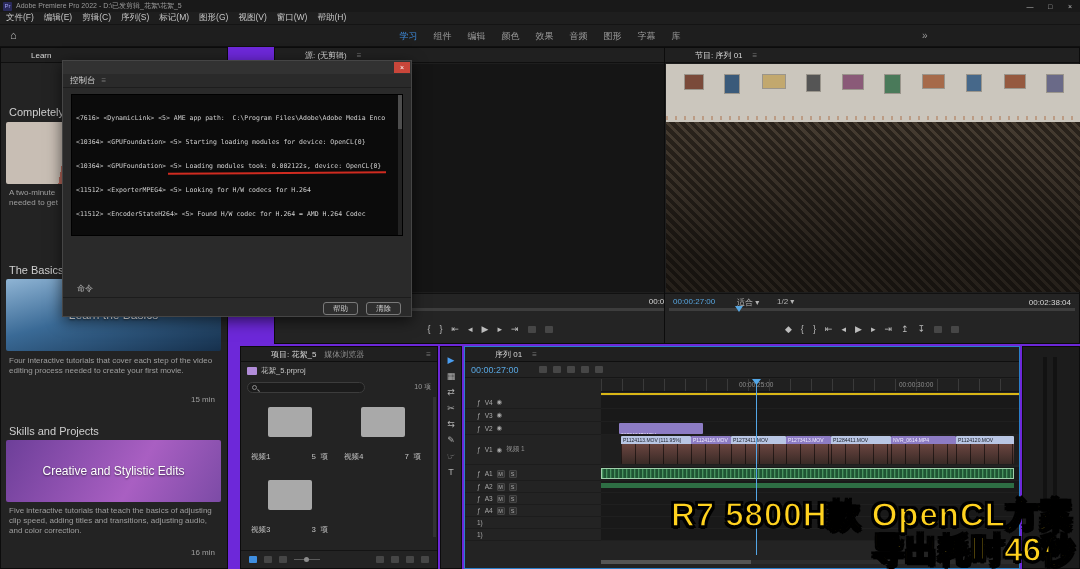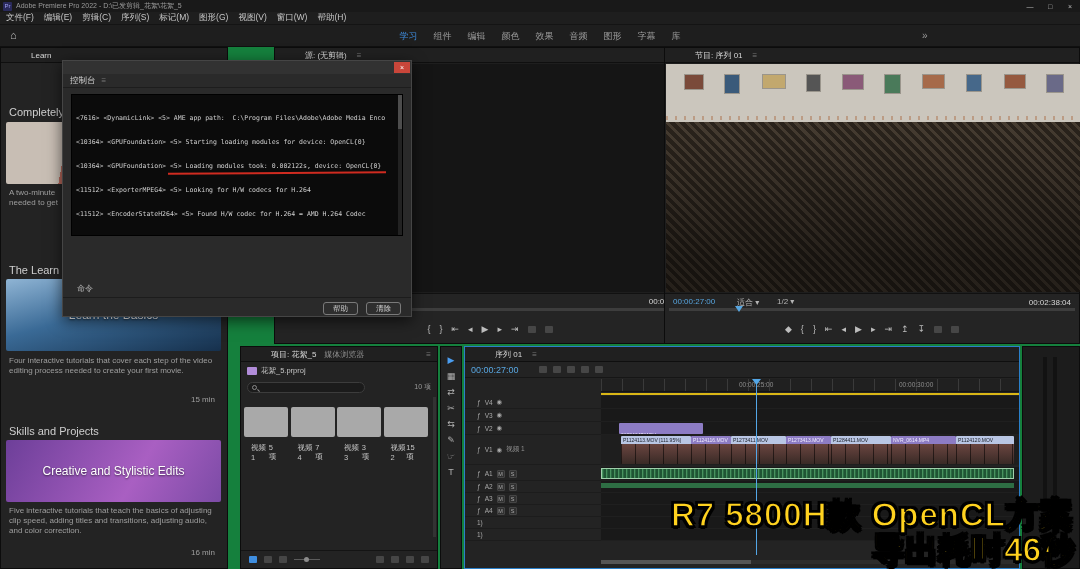--- a/index.html
+++ b/index.html
@@ -1,17 +1,17 @@
 <!DOCTYPE html>
 <html><head>
 <meta charset="utf-8">
 <style>
   * { margin:0; padding:0; box-sizing:border-box; }
   html,body { background:#000; }
-  .app { position:relative; width:1080px; height:569px; background:#15803d; overflow:hidden;
+  .app { position:relative; width:1080px; height:569px; background:#6d28d9; overflow:hidden;
          font-family:"Liberation Sans","DejaVu Sans",sans-serif; color:#c8c8c8; }
   .abs { position:absolute; }
 
   
   .titlebar { left:0; top:0; width:1080px; height:12px; background:#191919; display:flex; align-items:center; font-size:7px; color:#9a9a9a; }
   .pr-badge { width:9px; height:9px; margin:0 4px 0 3px; background:#2a2a5c; color:#9f9ff2; font-size:6px; display:flex; align-items:center; justify-content:center; border-radius:1px; }
   .winbtns { margin-left:auto; display:flex; }
   .winbtn { width:20px; height:12px; display:flex; align-items:center; justify-content:center; font-size:7px; color:#bbb; }
   .menubar { left:0; top:12px; width:1080px; height:13px; background:#1e1e1e; display:flex; align-items:center; gap:10px; padding-left:6px; font-size:8.5px; color:#c6c6c6; border-bottom:1px solid #141414; }
   .wsbar { left:0; top:25px; width:1080px; height:22px; background:#1e1e1e; border-bottom:1px solid #101010; }
@@ -66,21 +66,21 @@
       repeating-linear-gradient(-45deg,rgba(140,115,90,.28) 0 2px,rgba(0,0,0,0) 2px 6px);
     background-color:#2b241d; }
   .faces { position:absolute; left:0; top:52px; width:100%; height:4px;
     background:repeating-linear-gradient(90deg,#b58a6d 0 2px,rgba(0,0,0,0) 2px 9px); opacity:.7; }
 
   
   .proj-row { display:flex; align-items:center; gap:4px; padding:0 6px; font-size:7.5px; color:#c4c4c4; }
   .search { width:118px; height:11px; background:#1b1b1b; border:1px solid #3c3c3c; border-radius:6px; display:flex; align-items:center; gap:3px; padding:0 4px; color:#8a8a8a; font-size:7px; }
   .mag { width:5px; height:5px; border:1px solid #8a8a8a; border-radius:50%; position:relative; }
   .mag::after { content:""; position:absolute; left:4px; top:4px; width:3px; height:1px; background:#8a8a8a; transform:rotate(45deg); }
-  .bin-grid { position:absolute; left:2px; top:50px; width:186px; height:146px; display:grid; grid-template-columns:1fr 1fr 1fr 1fr; grid-template-rows:1fr 1fr; }
+  .bin-grid { position:absolute; left:2px; top:50px; width:186px; height:146px; display:grid; grid-template-columns:1fr 1fr; grid-template-rows:1fr 1fr;font-family:Liberation Mono, monospace; }
   .bin { position:relative; }
   .bin-ic { position:absolute; left:50%; top:10px; transform:translateX(-50%); width:44px; height:30px; background:#a9a9a9; border-radius:2px; }
   .bin-lbl { position:absolute; left:8px; right:8px; bottom:8px; display:flex; justify-content:space-between; font-size:7.5px; color:#c4c4c4; }
   .proj-toolbar { position:absolute; left:0; right:0; bottom:0; height:18px; border-top:1px solid #141414; display:flex; align-items:center; gap:7px; padding:0 8px; }
   .vslider { width:26px; height:1px; background:#5c5c5c; position:relative; }
   .vslider i { position:absolute; left:10px; top:-2px; width:5px; height:5px; border-radius:50%; background:#8c8c8c; }
   .proj-scroll { position:absolute; right:1px; top:50px; width:3px; height:140px; background:#333; }
 
   
   .tools { display:flex; flex-direction:column; align-items:center; gap:6px; padding-top:8px; font-size:9px; color:#b0b0b0; }
@@ -162,21 +162,21 @@
 
   <div class="panel" style="left:0;top:47px;width:228px;height:522px;">
     <div class="tabrow">
         <span class="tab-on">Learn</span>
       </div>
     <span class="learn-h1" style="top:58px;">Completely</span>
     <div class="thumb" style="top:74px;height:62px;background:linear-gradient(100deg,#c8beb4 0%,#c8beb4 28%,#b5675a 28%,#b5675a 62%,#8e4d42 62%);"></div>
     <span class="learn-p" style="top:140px;">A two-minute</span>
     <span class="learn-p" style="top:150px;">needed to get</span>
 
-    <span class="learn-h1" style="top:216px;">The Learn</span>
+    <span class="learn-h1" style="top:216px;">The Basics</span>
     <div class="thumb" style="top:231px;height:72px;background:linear-gradient(165deg,#8fb4d4 0%,#3a6a96 45%,#16304c 100%);">
       <span class="thumb-t">Learn the Basics</span>
     </div>
     <span class="learn-p" style="top:308px;">Four interactive tutorials that cover each step of the video editing process needed to create your first movie.</span>
     <span class="learn-min" style="top:347px;">15 min</span>
 
     <span class="learn-h1" style="top:377px;">Skills and Projects</span>
     <div class="thumb" style="top:392px;height:62px;background:linear-gradient(120deg,#6d3f99,#a95fc2 60%,#7c4ba6);">
       <span class="thumb-t">Creative and Stylistic Edits</span>
     </div>
@@ -319,27 +319,20 @@
             <span>7 项</span>
           </span>
       </div>
       <div class="bin">
         <span class="bin-ic"></span>
         <span class="bin-lbl">
             <span>视频3</span>
             <span>3 项</span>
           </span>
       </div>
-      <div class="bin">
-        <span class="bin-ic"></span>
-        <span class="bin-lbl">
-            <span>视频2</span>
-            <span>15 项</span>
-          </span>
-      </div>
     </div>
     <div class="proj-scroll"></div>
     <div class="proj-toolbar">
       <span class="ibox" style="background:#3f8ee0;"></span>
       <span class="ibox"></span>
       <span class="ibox"></span>
       <span class="vslider">
           <i></i>
         </span>
       <span class="ibox" style="margin-left:auto;"></span>

